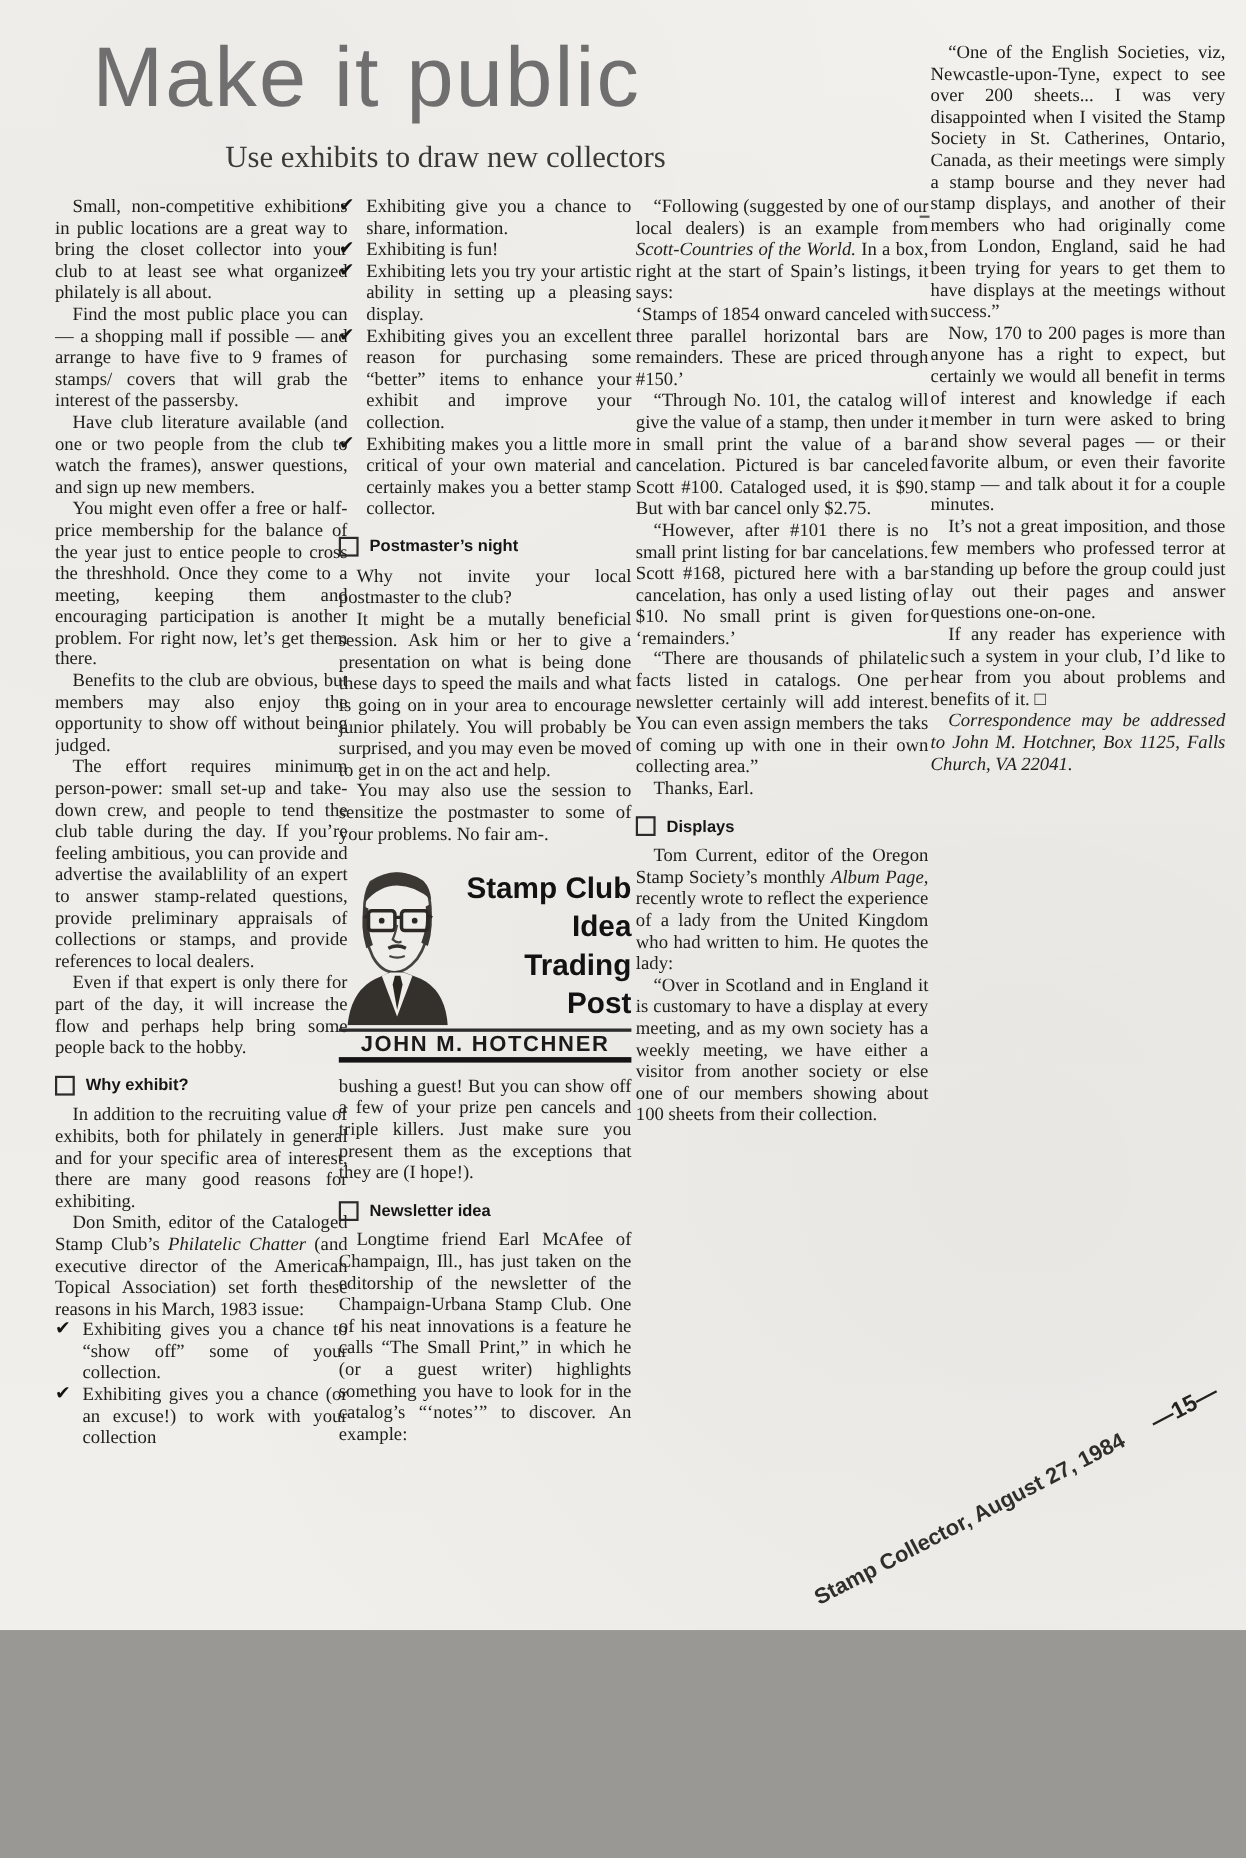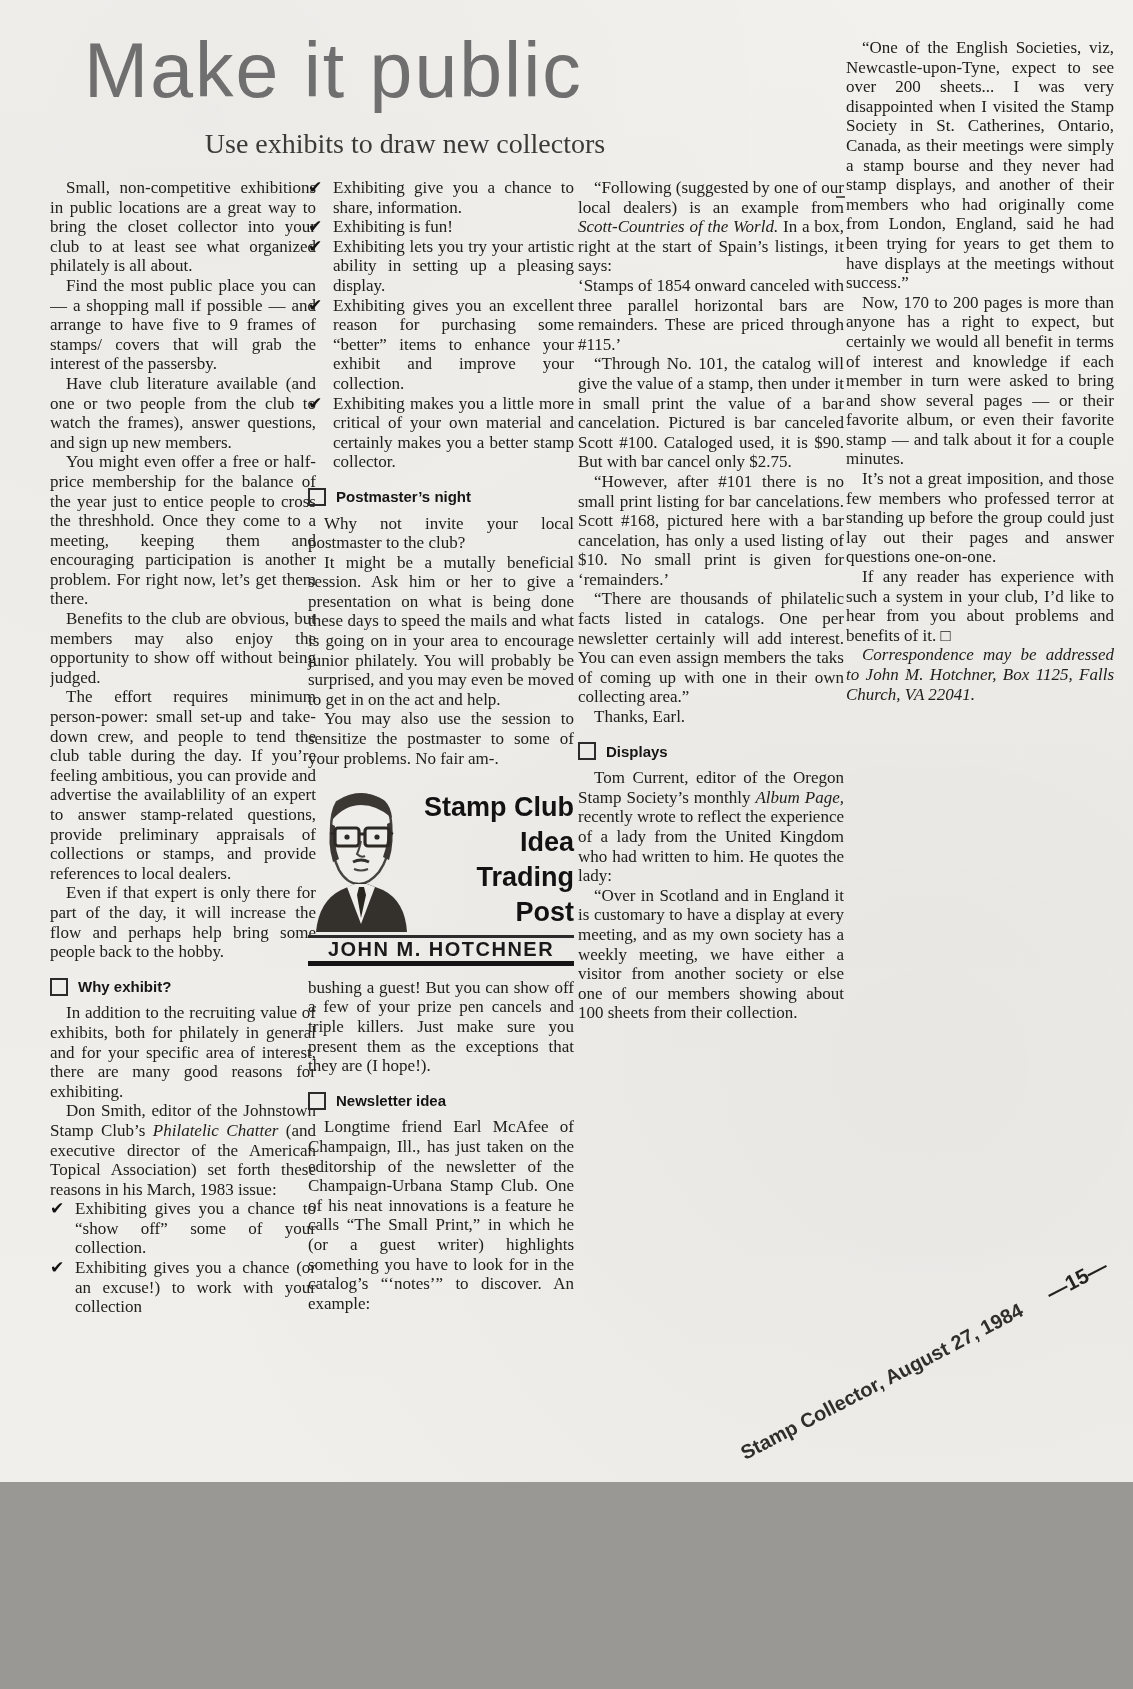--- a/index.html
+++ b/index.html
@@ -74,21 +74,21 @@
     <p>Have club literature available (and one or two people from the club to watch the frames), answer questions, and sign up new members.</p>
     <p>You might even offer a free or half-price membership for the balance of the year just to entice people to cross the threshhold. Once they come to a meeting, keeping them and encouraging participation is another problem. For right now, let’s get them there.</p>
     <p>Benefits to the club are obvious, but members may also enjoy the opportunity to show off without being judged.</p>
     <p>The effort requires minimum person-power: small set-up and take-down crew, and people to tend the club table during the day. If you’re feeling ambitious, you can provide and advertise the availablility of an expert to answer stamp-related questions, provide preliminary appraisals of collections or stamps, and provide references to local dealers.</p>
     <p>Even if that expert is only there for part of the day, it will increase the flow and perhaps help bring some people back to the hobby.</p>
     <div class="sec">
       <span class="sq"></span>
       <span>Why exhibit?</span>
     </div>
     <p>In addition to the recruiting value of exhibits, both for philately in general and for your specific area of interest, there are many good reasons for exhibiting.</p>
-    <p><span>Don Smith, editor of the Johnstown Stamp Club’s </span><span class="ital">Philatelic Chatter</span><span> (and executive director of the American Topical Association) set forth these reasons in his March, 1983 issue:</span></p>
+    <p><span>Don Smith, editor of the Cataloged Stamp Club’s </span><span class="ital">Philatelic Chatter</span><span> (and executive director of the American Topical Association) set forth these reasons in his March, 1983 issue:</span></p>
     <div class="check gap">
       <span class="ck">✔</span>
       <p>Exhibiting gives you a chance to “show off” some of your collection.</p>
     </div>
     <div class="check">
       <span class="ck">✔</span>
       <p>Exhibiting gives you a chance (or an excuse!) to work with your collection</p>
     </div>
   </div>
 
@@ -157,21 +157,21 @@
     <p class="noind">bushing a guest! But you can show off a few of your prize pen cancels and triple killers. Just make sure you present them as the exceptions that they are (I hope!).</p>
     <div class="sec">
       <span class="sq"></span>
       <span>Newsletter idea</span>
     </div>
     <p>Longtime friend Earl McAfee of Champaign, Ill., has just taken on the editorship of the newsletter of the Champaign-Urbana Stamp Club. One of his neat innovations is a feature he calls “The Small Print,” in which he (or a guest writer) highlights something you have to look for in the catalog’s “‘notes’” to discover. An example:</p>
   </div>
 
   <div class="col col-3">
     <p><span>“Following (suggested by one of our local dealers) is an example from </span><span class="ital">Scott-Countries of the World.</span><span> In a box, right at the start of Spain’s listings, it says:</span></p>
-    <p class="quote gap noind">‘Stamps of 1854 onward canceled with three parallel horizontal bars are remainders. These are priced through #115.’</p>
+    <p class="quote gap noind">‘Stamps of 1854 onward canceled with three parallel horizontal bars are remainders. These are priced through #150.’</p>
     <p class="gap">“Through No. 101, the catalog will give the value of a stamp, then under it in small print the value of a bar cancelation. Pictured is bar canceled Scott #100. Cataloged used, it is $90. But with bar cancel only $2.75.</p>
     <p class="gap">“However, after #101 there is no small print listing for bar cancelations. Scott #168, pictured here with a bar cancelation, has only a used listing of $10. No small print is given for ‘remainders.’</p>
     <p class="gap">“There are thousands of philatelic facts listed in catalogs. One per newsletter certainly will add interest. You can even assign members the taks of coming up with one in their own collecting area.”</p>
     <p class="gap">Thanks, Earl.</p>
     <div class="sec">
       <span class="sq"></span>
       <span>Displays</span>
     </div>
     <p><span>Tom Current, editor of the Oregon Stamp Society’s monthly </span><span class="ital">Album Page,</span><span> recently wrote to reflect the experience of a lady from the United Kingdom who had written to him. He quotes the lady:</span></p>
     <p class="gap">“Over in Scotland and in England it is customary to have a display at every meeting, and as my own society has a weekly meeting, we have either a visitor from another society or else one of our members showing about 100 sheets from their collection.</p>

